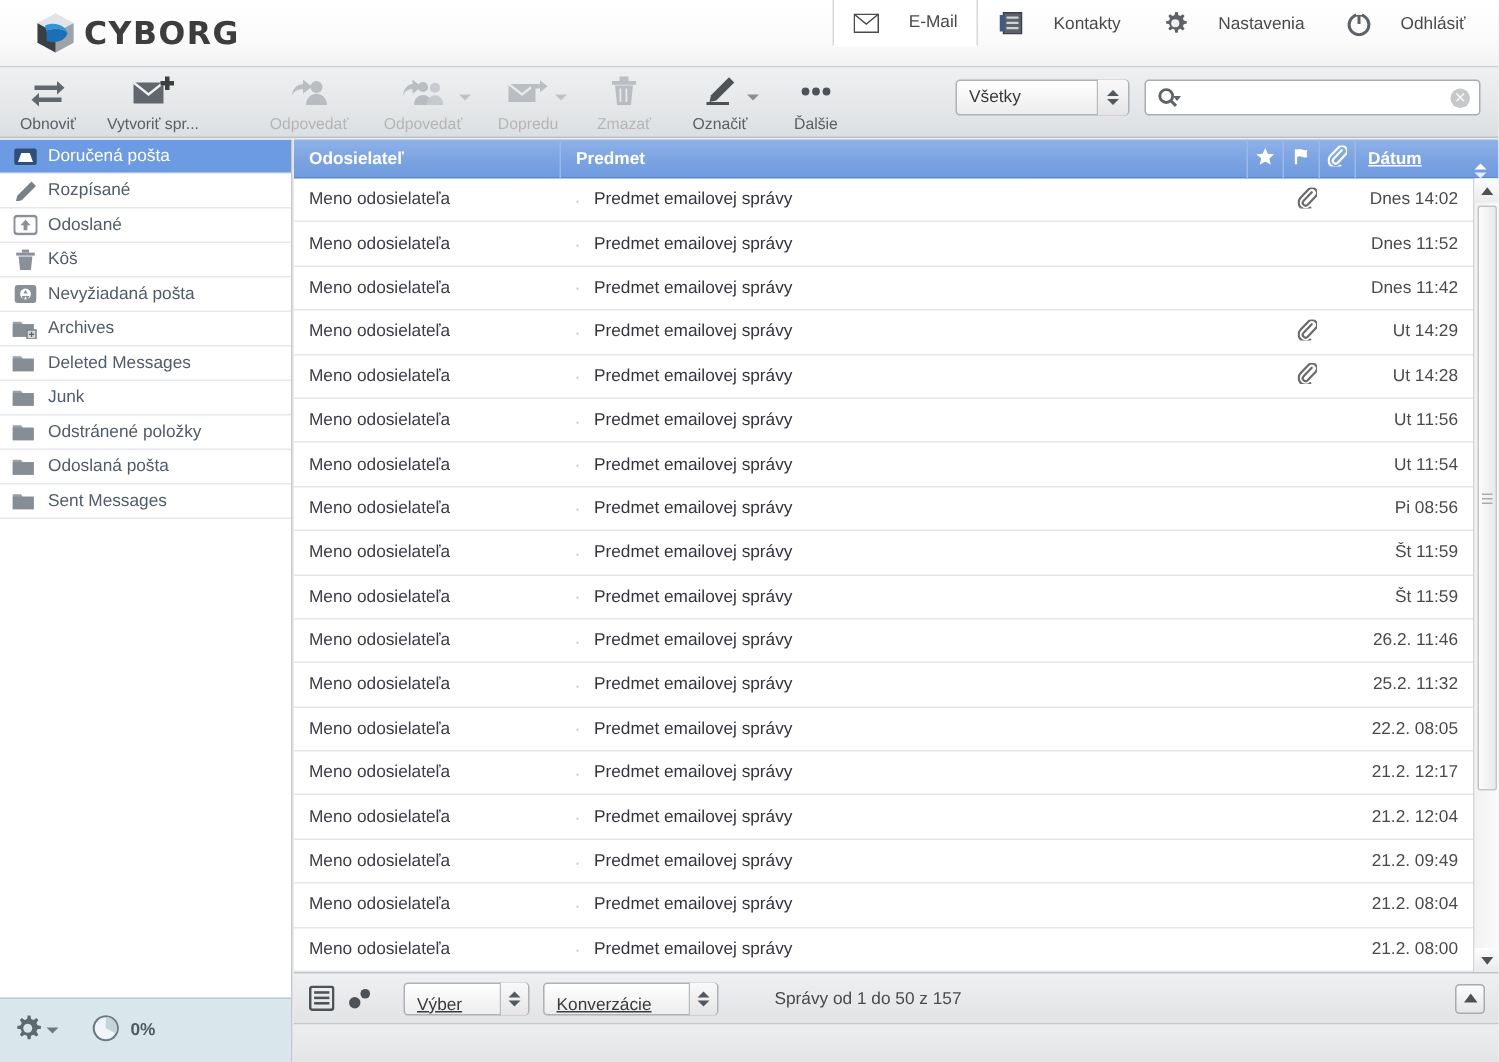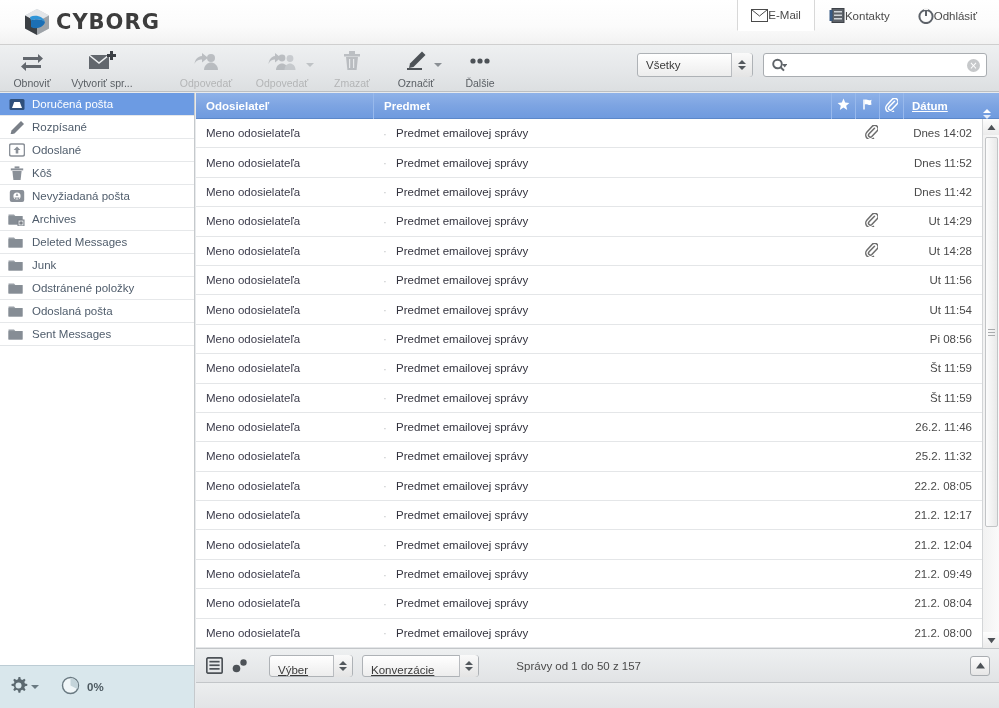--- a/index.html
+++ b/index.html
@@ -20,21 +20,21 @@
     border-bottom: 1px solid #cfcfcf;
   }
   .logo { position: absolute; left: 22px; top: 7px; display: flex; align-items: center; }
   .logo-cube { width: 30px; height: 30px; position: relative; }
   .logo-text {
     margin-left: 4px; font-size: 21px; letter-spacing: 1px;
     color: #3d3d3d; font-weight: bold; font-family: "DejaVu Sans", sans-serif;
   }
   .taskbar { position: absolute; right: 8px; top: 0; height: 45px; display: flex; align-items: stretch; }
   .task {
-    display: flex; align-items: center; gap: 0;
+    display: flex; align-items: center; gap: 20px;
     padding: 0 13px; height: 31px; cursor: pointer;
     color: #4a4a4a; font-size: 11.5px;
     border-left: 1px solid transparent; border-right: 1px solid transparent;
   }
   .task.selected {
     background: #ffffff;
     border-left: 1px solid #d8d8d8; border-right: 1px solid #d8d8d8;
     border-bottom: 1px solid #ffffff;
   }
   .task svg { display: block; }
@@ -244,20 +244,29 @@
               <rect x="5" y="3" width="8" height="1.5" fill="#cfd3d8"></rect>
               <rect x="5" y="6.5" width="8" height="1.5" fill="#cfd3d8"></rect>
               <rect x="5" y="10" width="8" height="1.5" fill="#cfd3d8"></rect>
               <rect x="0.5" y="2" width="3" height="11" fill="#3a5c86"></rect>
             </svg>
         </span>
         <span>Kontakty</span>
       </div>
       <div class="task">
         <span>
+          <svg width="17" height="17" viewBox="0 0 17 17">
+              <path d="M8.5,1 l1.6,0 l0.4,2 l1.4,0.6 l1.7,-1.1 l1.1,1.1 l-1.1,1.7 l0.6,1.4 l2,0.4 l0,1.6 l-2,0.4 l-0.6,1.4 l1.1,1.7 l-1.1,1.1 l-1.7,-1.1 l-1.4,0.6 l-0.4,2 l-1.6,0 l-0.4,-2 l-1.4,-0.6 l-1.7,1.1 l-1.1,-1.1 l1.1,-1.7 l-0.6,-1.4 l-2,-0.4 l0,-1.6 l2,-0.4 l0.6,-1.4 l-1.1,-1.7 l1.1,-1.1 l1.7,1.1 l1.4,-0.6 z" fill="#5d6269"></path>
+              <circle cx="8.5" cy="8.5" r="2.7" fill="#eef0f1"></circle>
+            </svg>
+        </span>
+        <span>Nastavenia</span>
+      </div>
+      <div class="task">
+        <span>
           <svg width="16" height="16" viewBox="0 0 16 16">
               <circle cx="8" cy="8.5" r="6.6" fill="none" stroke="#5d6269" stroke-width="2"></circle>
               <rect x="7" y="0.5" width="2" height="7.5" fill="#5d6269"></rect>
               <rect x="6" y="0" width="4" height="2" fill="#f5f5f5"></rect>
             </svg>
         </span>
         <span>Odhlásiť</span>
       </div>
     </div>
   </div>
@@ -304,20 +313,31 @@
               <circle cx="15" cy="8" r="3.4" fill="#7b8087"></circle>
               <path d="M9,20 c0,-4.4 3.2,-6.6 6,-6.6 c2.8,0 6,2.2 6,6.6 z" fill="#7b8087"></path>
               <circle cx="23" cy="8.5" r="3.4" fill="#9ba0a6"></circle>
               <path d="M17.5,20 c0,-4.4 3,-6.5 5.5,-6.5 c2.6,0 5.5,2.1 5.5,6.5 z" fill="#9ba0a6"></path>
             </svg>
         </span>
         <span class="caret-sm"></span>
         <span class="lbl">Odpovedať</span>
       </div>
 
+      <div class="tb disabled">
+        <span class="ico">
+          <svg width="28" height="22" viewBox="0 0 28 22">
+              <rect x="1" y="6" width="18" height="12" fill="#7b8087"></rect>
+              <path d="M1,6 L10,13 L19,6" fill="none" stroke="#e6e8ea" stroke-width="1.5"></path>
+              <path d="M16,2 h6 l0,-2.5 l5,4 l-5,4 l0,-2.5 h-6 z" fill="#7b8087" transform="translate(0,4)"></path>
+            </svg>
+        </span>
+        <span class="caret-sm"></span>
+        <span class="lbl">Dopredu</span>
+      </div>
 
       <div class="tb disabled">
         <span class="ico">
           <svg width="20" height="22" viewBox="0 0 20 22">
               <rect x="2" y="4" width="16" height="2.5" fill="#7b8087"></rect>
               <rect x="7" y="1" width="6" height="3" fill="#7b8087"></rect>
               <path d="M4,7 h12 l-1.4,13 h-9.2 z" fill="#7b8087"></path>
               <rect x="7" y="9" width="1.2" height="9" fill="#e6e8ea"></rect>
               <rect x="11" y="9" width="1.2" height="9" fill="#e6e8ea"></rect>
             </svg>

